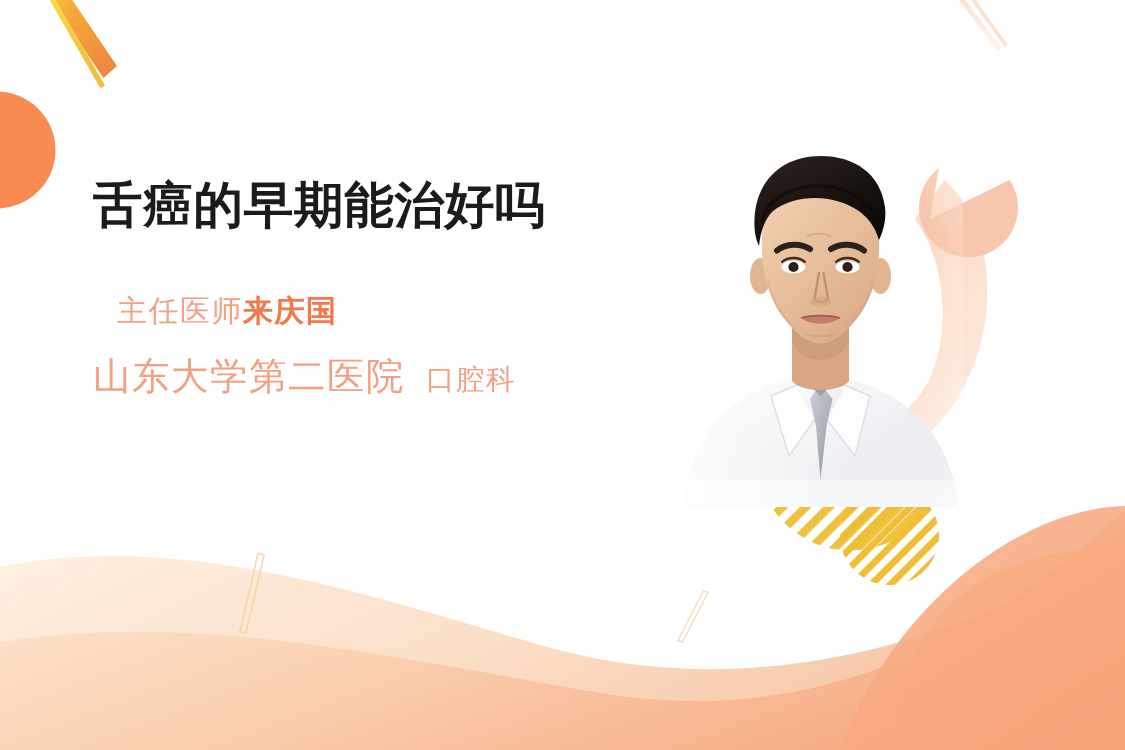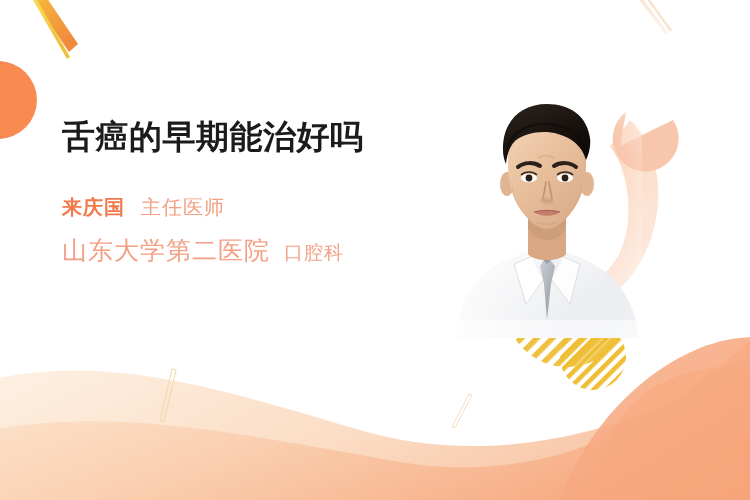--- a/index.html
+++ b/index.html
@@ -348,22 +348,22 @@
     <g clip-path="url(#clipStripedDotFg)">
       <rect x="558" y="322" width="72" height="72" fill="url(#patStripesDotFg)"></rect>
     </g>
   </svg>
 
   <div id="text-block">
     <h1 id="title">舌癌的早期能治好吗</h1>
 
     <div id="meta-block">
       <div class="meta-row" id="doctor-row">
+        <span id="doctor-title">主任医师</span>
         <span id="doctor-name">来庆国</span>
-        <span id="doctor-title">主任医师</span>
       </div>
       <div class="meta-row" id="hospital-row">
         <span id="hospital-name">山东大学第二医院</span>
         <span id="department-name">口腔科</span>
       </div>
     </div>
   </div>
 
 </div>
 

